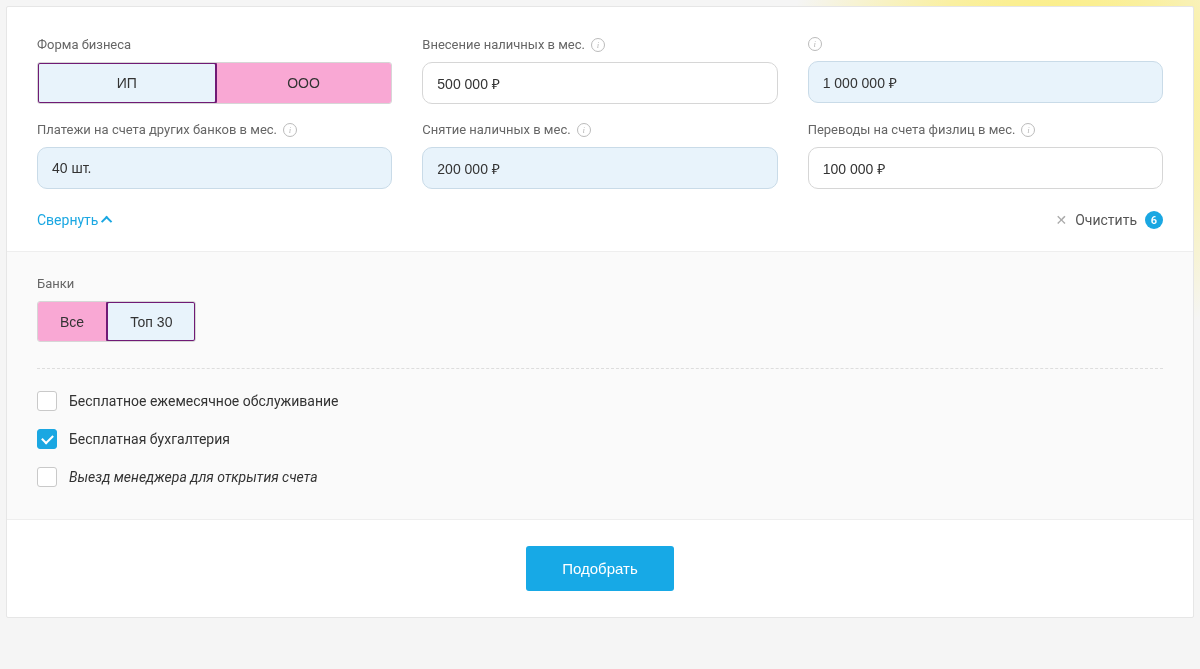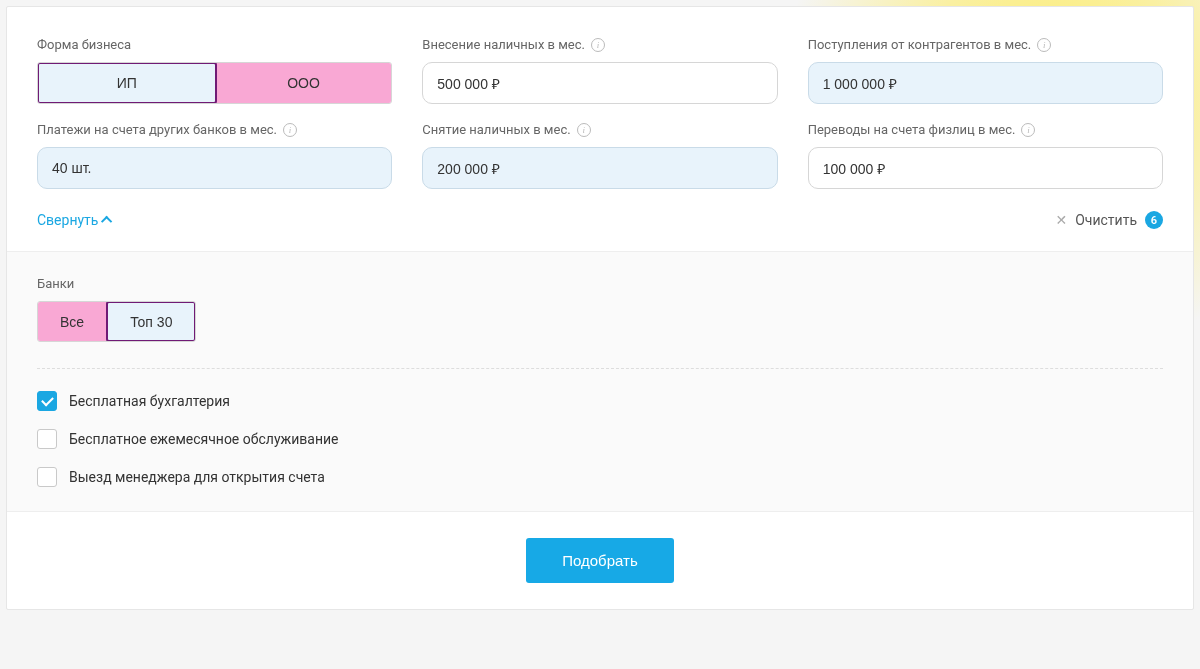--- a/index.html
+++ b/index.html
@@ -172,21 +172,21 @@
     border-top: 1px dashed #ddd;
     margin: 26px 0 22px 0;
   }
   .chk-row {
     display: flex;
     align-items: center;
     gap: 12px;
     margin-bottom: 18px;
     cursor: pointer;
   }
-  .chk-row:last-of-type { margin-bottom: 0; }
+  .chk-row:last-of-type { margin-bottom: 8px; font-style: italic; }
   .chk {
     width: 20px;
     height: 20px;
     border: 1px solid #c9c9c9;
     border-radius: 3px;
     background: #fff;
     display: inline-flex;
     align-items: center;
     justify-content: center;
   }
@@ -240,21 +240,20 @@
     </div>
     <div class="col">
       <div class="label">
         <span>Внесение наличных в мес.</span>
         <span class="info-icon">i</span>
       </div>
       <input class="input" value="500 000 ₽" style="">
     </div>
     <div class="col">
       <div class="label">
-        <span>Поступления от контрагентов в мес.</span>
         <span class="info-icon">i</span>
       </div>
       <input class="input highlight" value="1 000 000 ₽" style="">
     </div>
   </div>
 
   <div class="section1b">
     <div class="col">
       <div class="label">
         <span>Платежи на счета других банков в мес.</span>
@@ -295,26 +294,26 @@
       <span>Банки</span>
     </div>
     <div class="banks-seg">
       <button class="seg-btn">Все</button>
       <button class="seg-btn active">Топ 30</button>
     </div>
 
     <hr class="dashed">
 
     <div class="chk-row">
+      <span class="chk"></span>
+      <span class="chk-label">Бесплатное ежемесячное обслуживание</span>
+    </div>
+    <div class="chk-row">
       <span class="chk checked"></span>
       <span class="chk-label">Бесплатная бухгалтерия</span>
-    </div>
-    <div class="chk-row">
-      <span class="chk"></span>
-      <span class="chk-label">Бесплатное ежемесячное обслуживание</span>
     </div>
     <div class="chk-row">
       <span class="chk"></span>
       <span class="chk-label">Выезд менеджера для открытия счета</span>
     </div>
   </div>
 
   <div class="section3">
     <button class="submit-btn">Подобрать</button>
   </div>

